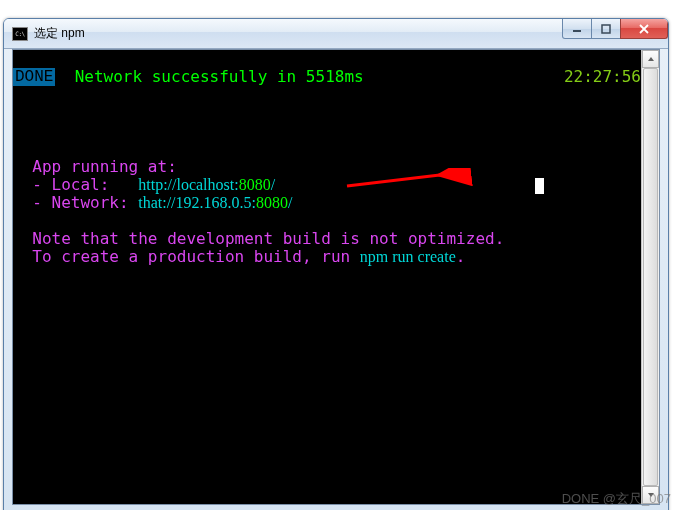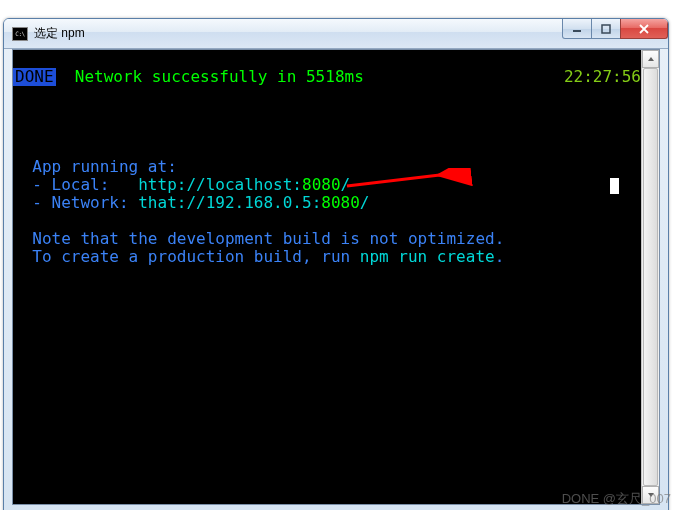--- a/index.html
+++ b/index.html
@@ -102,27 +102,28 @@
       font-size: 16px;
       line-height: 18px;
       color: #c0c0c0;
       white-space: pre;
     }
     .status-line {
       display: flex;
       height: 18px;
     }
     .done-badge {
-      background: #1d4ed8;
+      background: #0369a1;
       color: #000;
       padding: 0 2px;
+      font-family: Liberation Mono, monospace;
     }
     .green { color: #00ff00; }
-    .cyan { color: #00d7d7; }
-    .dim { color: #3b82f6; }
+    .cyan { color: #00d7d7; font-family: Liberation Serif, serif; }
+    .dim { color: #d946ef; }
     .time {
       margin-left: auto;
       color: #84cc16;
     }
     .body-text {
       padding: 0 0 0 0;
     }
     .scrollbar {
       position: absolute;
       right: 0;

